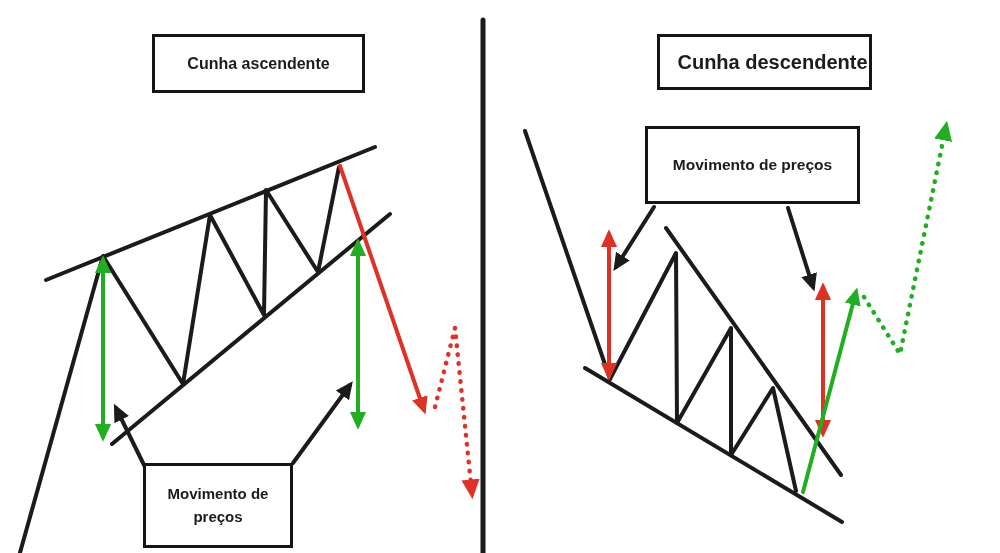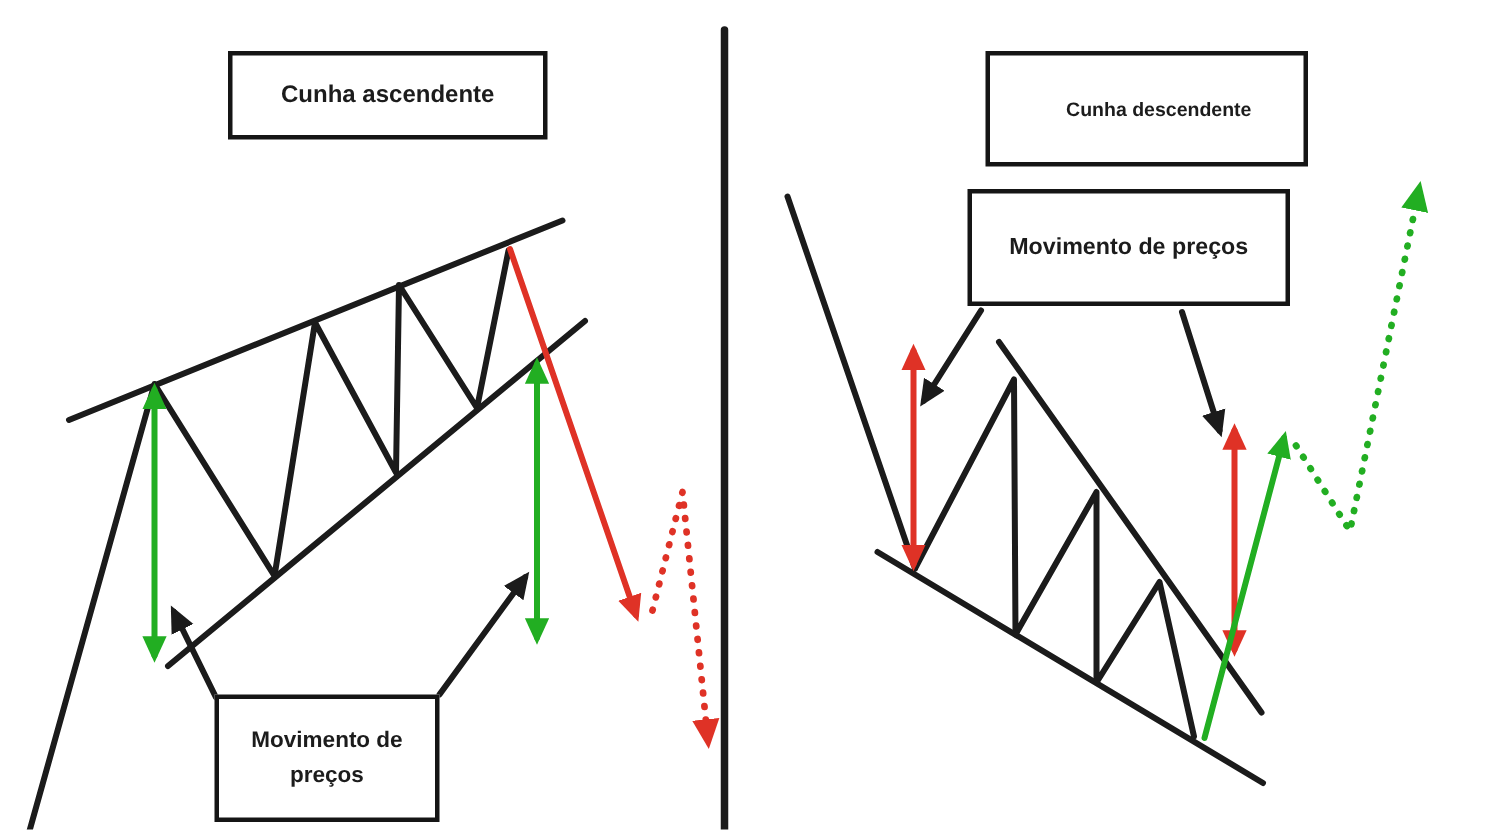--- a/index.html
+++ b/index.html
@@ -16,21 +16,21 @@
     position:absolute;
     background:#ffffff;
     border:3px solid #151515;
     display:flex;align-items:center;justify-content:center;
     text-align:center;
     font-weight:700;color:#1c1c1c;
     box-sizing:border-box;
     z-index:2;
   }
   .title-left{left:152px;top:18px;width:213px;height:59px;font-size:16px;}
-  .title-right{left:657px;top:18px;width:215px;height:77px;font-size:13px;padding-left:16px;}
+  .title-right{left:657px;top:18px;width:215px;height:56px;font-size:20px;padding-left:16px;}
   .label-left{left:143px;top:447px;width:150px;height:85px;font-size:15px;line-height:1.5;padding:0 8px;}
   .label-right{left:645px;top:110px;width:215px;height:78px;font-size:15.5px;padding:0 6px;}
 </style>
 </head>
 <body>
 
 <div class="canvas">
 
   <svg id="diagram-svg" width="1000" height="553" viewBox="0 0 1000 553">
       <defs>

